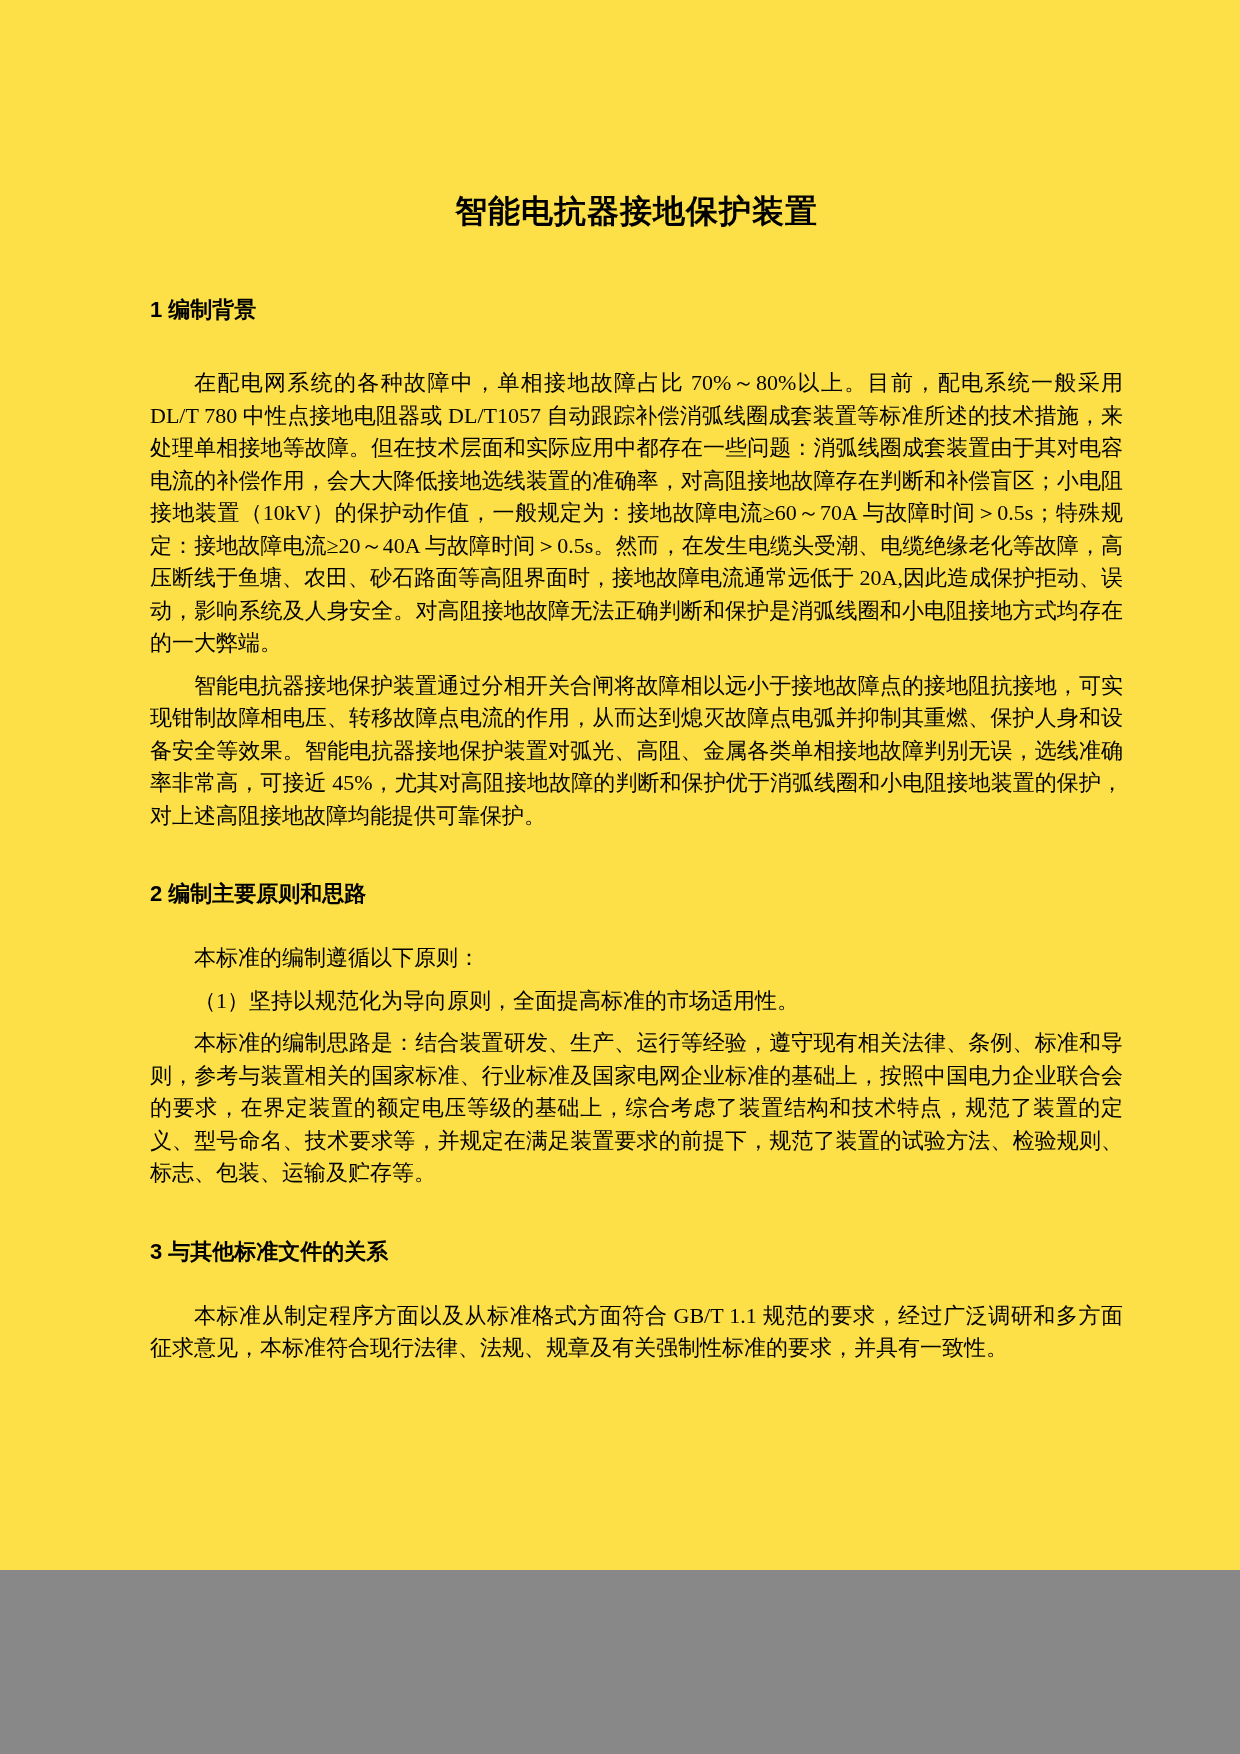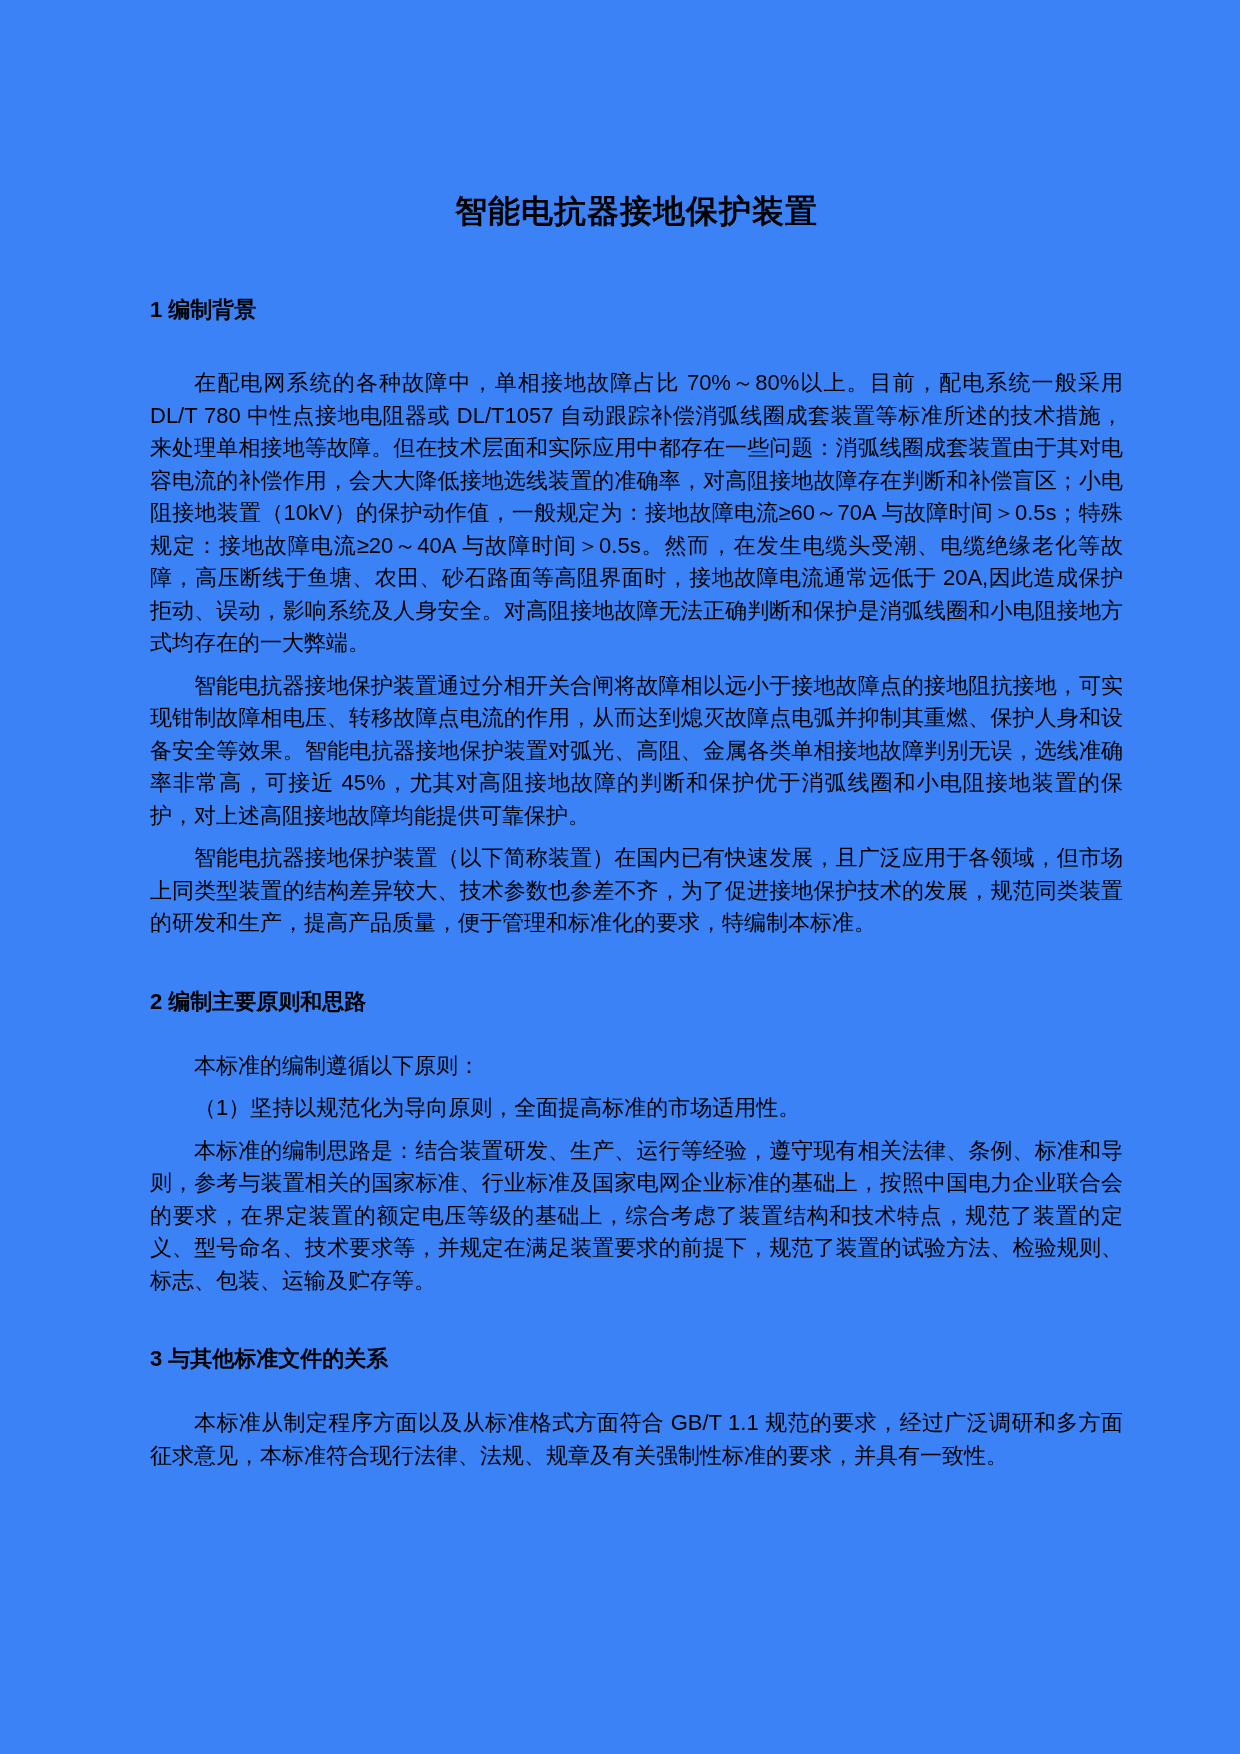--- a/index.html
+++ b/index.html
@@ -3,23 +3,23 @@
 <meta charset="utf-8">
 <style>
   html, body {
     margin: 0;
     padding: 0;
     background: #888888;
   }
   .page {
     position: relative;
     width: 1240px;
-    height: 1754px;
+    height: 1570px;
     margin: 0 auto;
-    background: #3b82f6;
+    background: #fde047;
     color: #000000;
     overflow: hidden;
   }
   .content {
     margin-left: 150px;
     width: 973px;
   }
   .doc-title {
     margin: 0;
     padding-top: 190px;
@@ -44,42 +44,41 @@
     font-weight: bold;
     font-size: 22px;
     line-height: 28px;
     margin: 48px 0 34px 0;
   }
   .section-heading.first {
     margin-top: 64px;
     margin-bottom: 43px;
   }
   .body-para {
-    font-family: Liberation Sans, sans-serif;
+    font-family: Liberation Serif, serif;
     font-size: 22px;
     line-height: 32.5px;
     margin: 0 0 10px 0;
     text-align: justify;
     text-indent: 2em;
   }
 </style>
 </head>
 <body>
 
 <div class="page">
   <div class="content">
 
     <h1 class="doc-title">智能电抗器接地保护装置</h1>
 
 
     <section>
       <h3 class="section-heading first">1 编制背景</h3>
       <p class="body-para">在配电网系统的各种故障中，单相接地故障占比 70%～80%以上。目前，配电系统一般采用 DL/T 780 中性点接地电阻器或 DL/T1057 自动跟踪补偿消弧线圈成套装置等标准所述的技术措施，来处理单相接地等故障。但在技术层面和实际应用中都存在一些问题：消弧线圈成套装置由于其对电容电流的补偿作用，会大大降低接地选线装置的准确率，对高阻接地故障存在判断和补偿盲区；小电阻接地装置（10kV）的保护动作值，一般规定为：接地故障电流≥60～70A 与故障时间＞0.5s；特殊规定：接地故障电流≥20～40A 与故障时间＞0.5s。然而，在发生电缆头受潮、电缆绝缘老化等故障，高压断线于鱼塘、农田、砂石路面等高阻界面时，接地故障电流通常远低于 20A,因此造成保护拒动、误动，影响系统及人身安全。对高阻接地故障无法正确判断和保护是消弧线圈和小电阻接地方式均存在的一大弊端。</p>
       <p class="body-para">智能电抗器接地保护装置通过分相开关合闸将故障相以远小于接地故障点的接地阻抗接地，可实现钳制故障相电压、转移故障点电流的作用，从而达到熄灭故障点电弧并抑制其重燃、保护人身和设备安全等效果。智能电抗器接地保护装置对弧光、高阻、金属各类单相接地故障判别无误，选线准确率非常高，可接近 45%，尤其对高阻接地故障的判断和保护优于消弧线圈和小电阻接地装置的保护，对上述高阻接地故障均能提供可靠保护。</p>
-      <p class="body-para">智能电抗器接地保护装置（以下简称装置）在国内已有快速发展，且广泛应用于各领域，但市场上同类型装置的结构差异较大、技术参数也参差不齐，为了促进接地保护技术的发展，规范同类装置的研发和生产，提高产品质量，便于管理和标准化的要求，特编制本标准。</p>
     </section>
 
     <section>
       <h3 class="section-heading">2 编制主要原则和思路</h3>
       <p class="body-para">本标准的编制遵循以下原则：</p>
       <p class="body-para">（1）坚持以规范化为导向原则，全面提高标准的市场适用性。</p>
       <p class="body-para">本标准的编制思路是：结合装置研发、生产、运行等经验，遵守现有相关法律、条例、标准和导则，参考与装置相关的国家标准、行业标准及国家电网企业标准的基础上，按照中国电力企业联合会的要求，在界定装置的额定电压等级的基础上，综合考虑了装置结构和技术特点，规范了装置的定义、型号命名、技术要求等，并规定在满足装置要求的前提下，规范了装置的试验方法、检验规则、标志、包装、运输及贮存等。</p>
     </section>
 
     <section>

